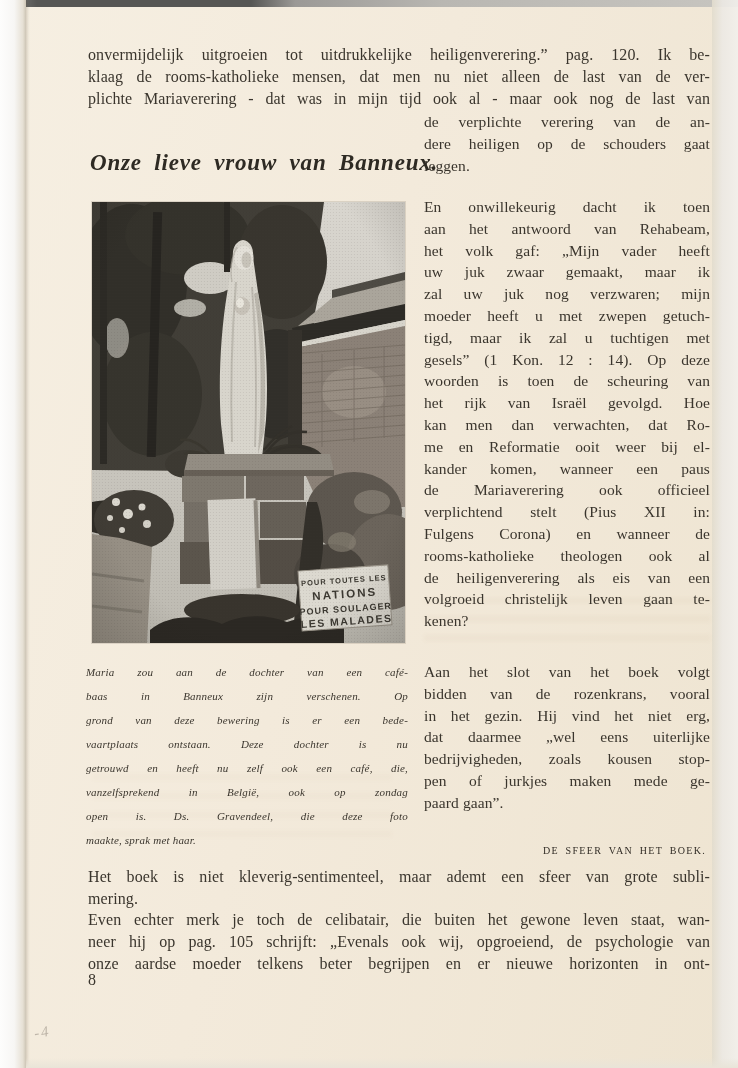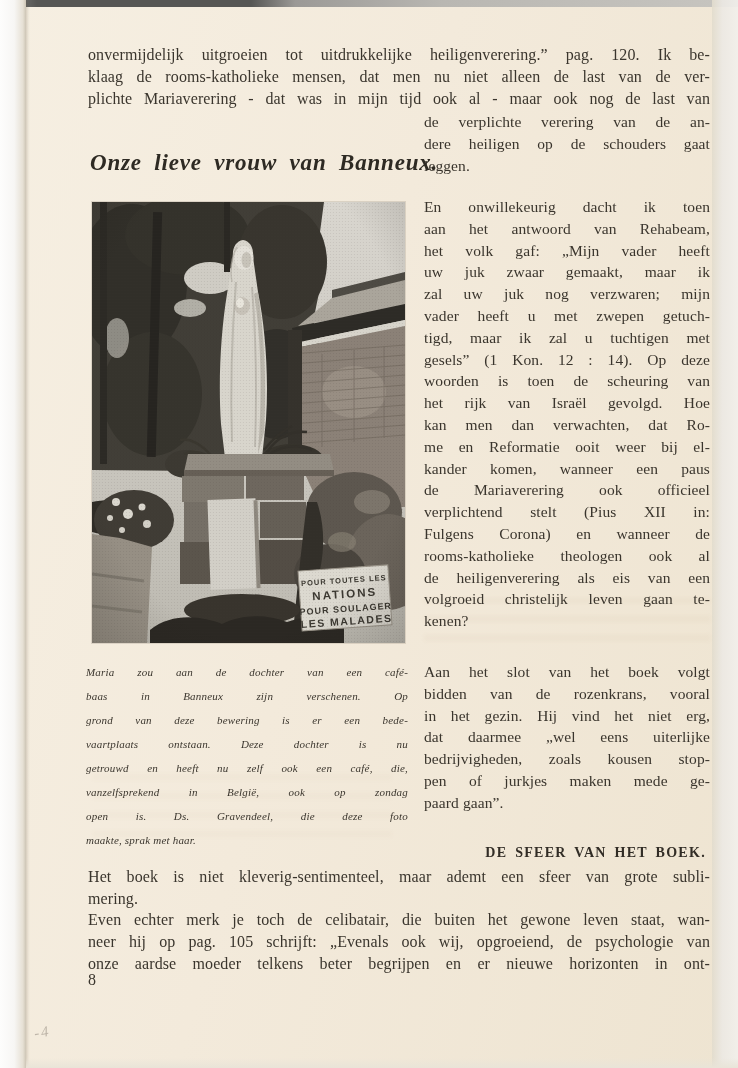--- a/index.html
+++ b/index.html
@@ -31,21 +31,21 @@
   .jline{text-align:justify;text-align-last:justify;white-space:nowrap;overflow:visible;}
   .textblock:not(.justify-all) .jline:last-child{text-align-last:left;}
   .jline .it{}
   .rcol{font-size:15.5px;}
   .caption{font-style:italic;font-size:11px;line-height:24px;letter-spacing:.2px;}
   .section-heading{
     position:absolute;font-size:23px;font-weight:bold;font-style:italic;
     letter-spacing:.8px;word-spacing:6px;color:#2e2a23;white-space:nowrap;
   }
   .subheading{
-    position:absolute;font-size:14px;font-weight:bold;letter-spacing:1.3px;
+    position:absolute;font-size:10px;font-weight:normal;letter-spacing:1.3px;
     word-spacing:3px;color:#322d26;text-align:right;white-space:nowrap;
   }
   .page-number{position:absolute;font-size:16px;}
   .pencil-mark{
     position:absolute;font-size:15px;font-style:italic;color:rgba(110,100,90,.40);
     transform:rotate(-10deg);letter-spacing:2px;
   }
   .ghost{
     position:absolute;pointer-events:none;opacity:.5;
     background:repeating-linear-gradient(0deg,rgba(0,0,0,0) 0 13px,rgba(160,125,80,.10) 13px 19px);
@@ -229,21 +229,21 @@
     <rect width="313" height="441" fill="url(#dots)"></rect>
     <rect width="313" height="441" fill="url(#vig)"></rect>
   </svg>
 
   <div class="textblock rcol" style="left:424px;top:196px;width:286px;">
       <div class="jline">En onwillekeurig dacht ik toen</div>
       <div class="jline">aan het antwoord van Rehabeam,</div>
       <div class="jline">het volk gaf: „Mijn vader heeft</div>
       <div class="jline">uw juk zwaar gemaakt, maar ik</div>
       <div class="jline">zal uw juk nog verzwaren; mijn</div>
-      <div class="jline">vader heeft u met zwepen getuch-</div>
+      <div class="jline">moeder heeft u met zwepen getuch-</div>
       <div class="jline">tigd, maar ik zal u tuchtigen met</div>
       <div class="jline">gesels” (1 Kon. 12 : 14). Op deze</div>
       <div class="jline">woorden is toen de scheuring van</div>
       <div class="jline">het rijk van Israël gevolgd. Hoe</div>
       <div class="jline">kan men dan verwachten, dat Ro-</div>
       <div class="jline">me en Reformatie ooit weer bij el-</div>
       <div class="jline">kander komen, wanneer een paus</div>
       <div class="jline">de Mariaverering ook officieel</div>
       <div class="jline">verplichtend stelt (Pius XII in:</div>
       <div class="jline">Fulgens Corona) en wanneer de</div>

